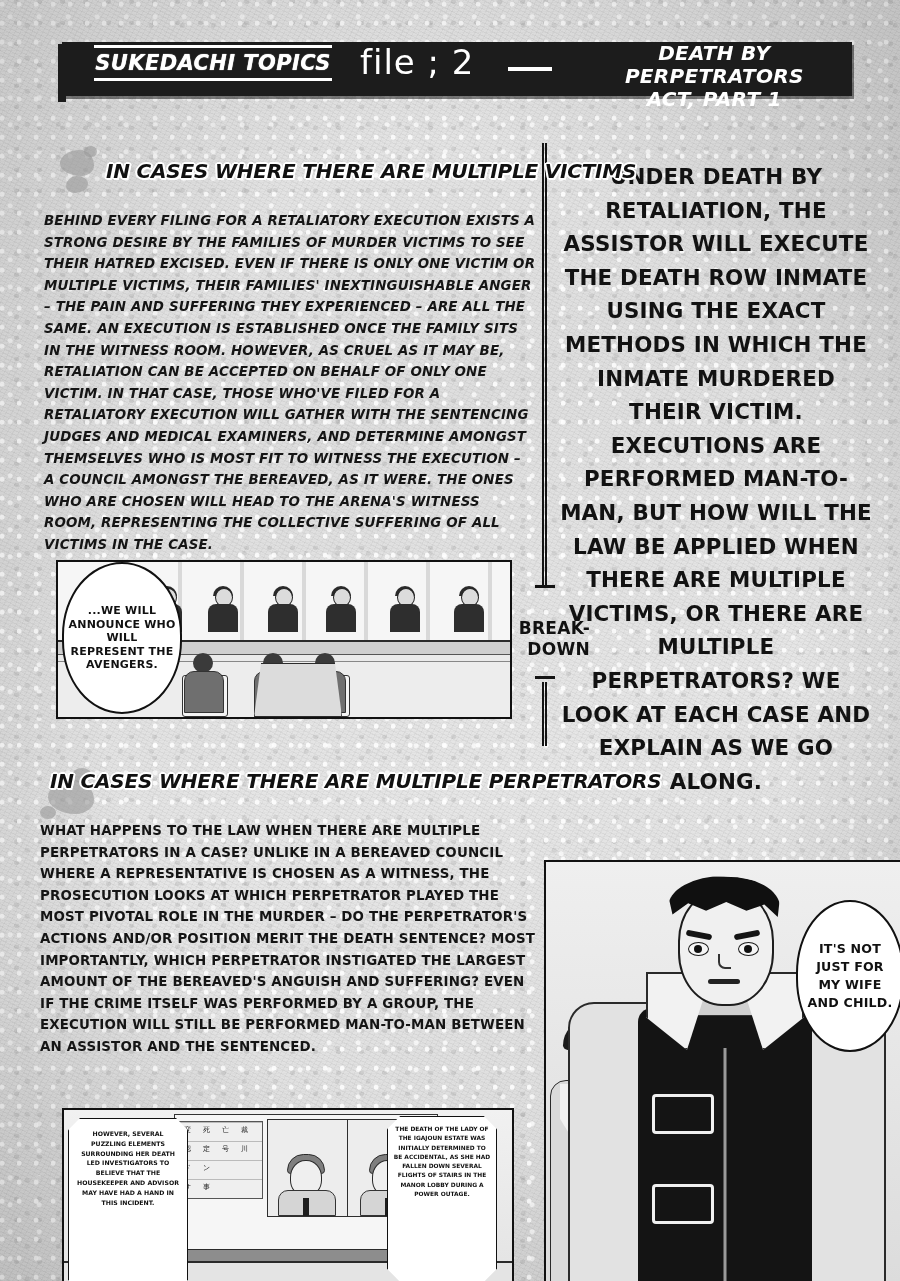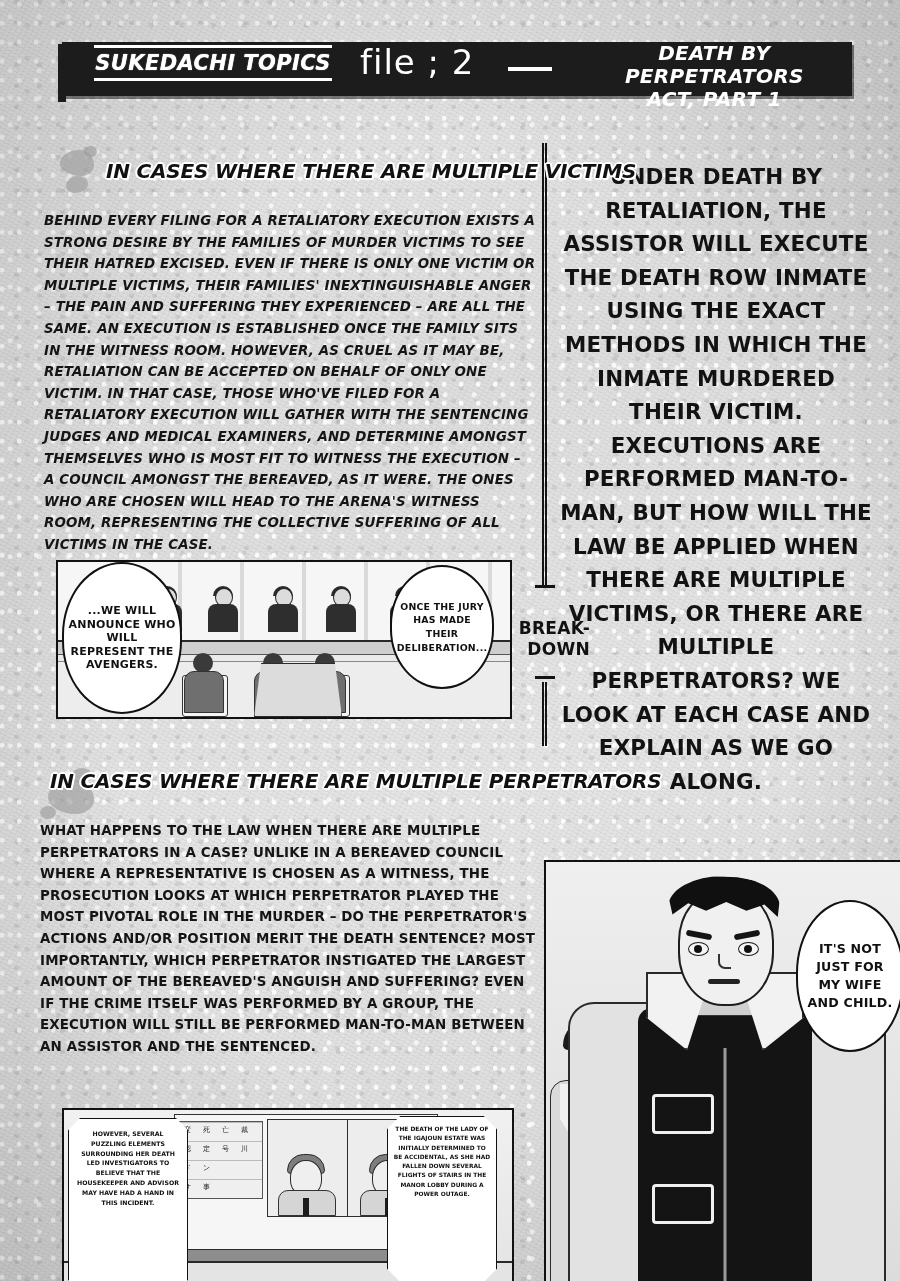--- a/index.html
+++ b/index.html
@@ -313,21 +313,20 @@
         <div class="hd"></div>
         <div class="bd"></div>
       </div>
     <div class="lawyer" style="left:248px;">
         <div class="hd"></div>
         <div class="bd"></div>
       </div>
     <div class="podium"></div>
   </div>
   <div class="bubble oval" id="bub-court-l">...We will announce who will represent the Avengers.</div>
-  <div class="bubble oval" id="bub-court-r">Once the jury has made their deliberation...</div>
 
   <div class="sec-head" id="head2">IN CASES WHERE THERE ARE MULTIPLE PERPETRATORS</div>
   <div class="body-col" id="para2">What happens to the law when there are multiple perpetrators in a case? Unlike in a bereaved council where a representative is chosen as a witness, the prosecution looks at which perpetrator played the most pivotal role in the murder – do the perpetrator's actions and/or position merit the death sentence? Most importantly, which perpetrator instigated the largest amount of the bereaved's anguish and suffering? Even if the crime itself was performed by a group, the execution will still be performed man-to-man between an assistor and the sentenced.</div>
 
   <div class="panel" id="panel-hero">
     <div class="hero-bg"></div>
     <div class="bg-man">
       <div class="hr"></div>
         <div class="hd"></div>
         <div class="bd"></div>

